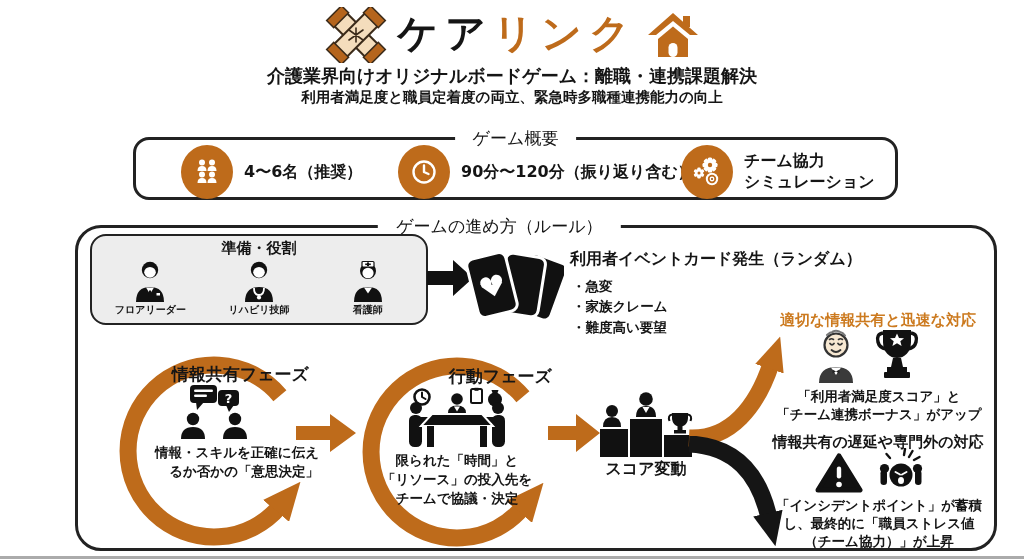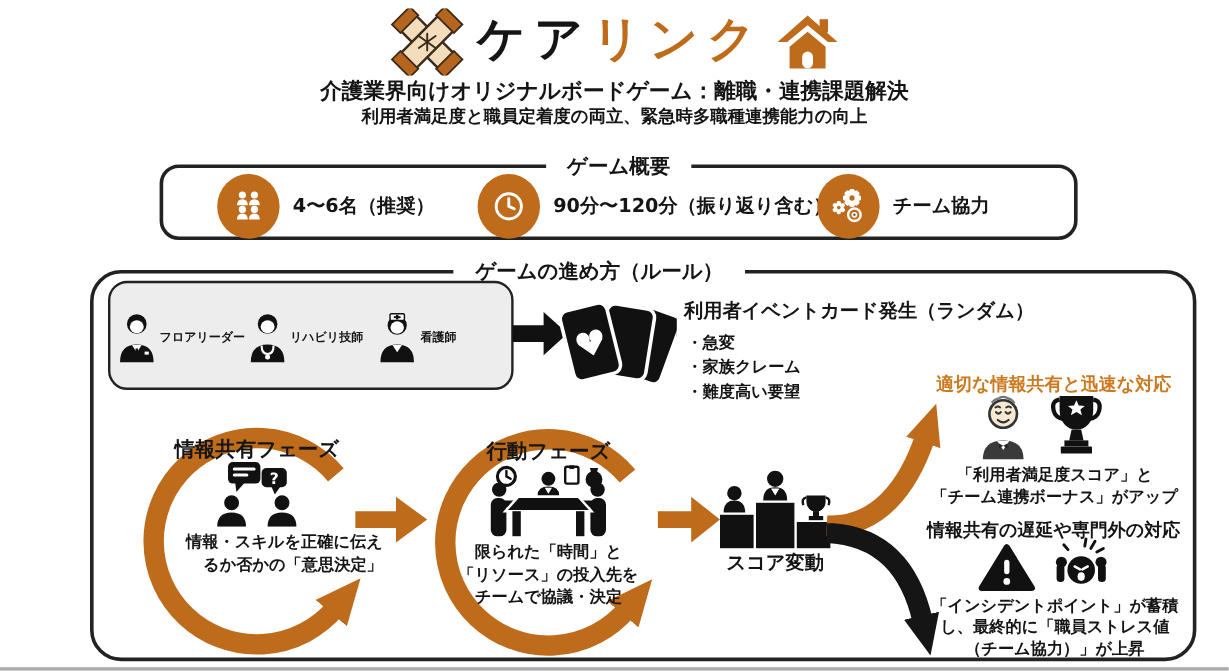--- a/index.html
+++ b/index.html
@@ -14,42 +14,42 @@
   
   .title-row{top:4px; left:0; width:100%; height:62px; display:flex; justify-content:center; align-items:center; gap:10px;}
   .game-title{font-size:40px; font-weight:bold; letter-spacing:7px; line-height:1;}
   .t-black{color:var(--ink);font-family:Liberation Mono, monospace;}
   .t-orange{color:var(--accent);}
   .subtitle{top:64px; left:0; width:100%; font-size:18px; font-weight:bold;}
   .tagline{top:88px; left:0; width:100%; font-size:14.5px; font-weight:bold;}
 
   
   .lg-box{border:3px solid #222;}
-  .legend{position:absolute; top:-13px; background:#fff; padding:0 18px; font-size:17px; font-weight:bold; white-space:nowrap;}
+  .legend{position:absolute; top:-13px; background:#fff; padding:0 18px; font-size:17px; font-weight:normal; white-space:nowrap;}
   .legend.c{left:50%; transform:translateX(-50%);}
   .legend.c46{left:46%; transform:translateX(-50%);}
 
   .overview-box{left:133px; top:137px; width:765px; height:63px; border-radius:16px;}
   .ov-item{position:absolute; display:flex; align-items:center; gap:11px;}
   .ov-icon{width:52px; height:54px; border-radius:50%; background:var(--accent); display:flex; align-items:center; justify-content:center; flex:0 0 auto;}
   .ov-label{font-size:16px; font-weight:bold; white-space:nowrap;}
   .ov-label2{font-size:16px; font-weight:bold; line-height:1.3; white-space:nowrap;}
 
   .rules-box{left:75px; top:225px; width:922px; height:326px; border-radius:26px;}
 
   .prep-box{left:90px; top:234px; width:338px; height:91px; background:#ededed; border:2.5px solid #222; border-radius:16px;}
   .prep-title{top:3px; left:0; width:100%; font-size:15px; font-weight:bold;}
   .roles{top:24px; left:4px; right:4px; display:flex; justify-content:space-between; position:absolute;}
-  .role{flex:1 1 0; display:flex; flex-direction:row; align-items:center; gap:1px;}
+  .role{flex:1 1 0; display:flex; flex-direction:column; align-items:center; gap:1px;}
   .role-label{font-size:10px; font-weight:bold; white-space:nowrap;}
 
   .event-title{left:570px; top:249px; font-size:16px; font-weight:bold; white-space:nowrap;}
   .event-bullets{left:572px; top:276px; font-size:13.5px; font-weight:bold; line-height:1.5;}
 
-  .phase-title{font-size:17px; font-weight:bold;}
+  .phase-title{font-size:17px; font-weight:bold;text-align:right;}
   .phase-caption{font-size:13.5px; font-weight:bold; line-height:1.4;}
 
   .score-label{left:584px; top:459px; width:124px; font-size:16px; font-weight:bold;}
 
   .out-title{font-size:15px; font-weight:bold;}
   .out-caption{font-size:13.5px; font-weight:bold; line-height:1.35;}
 
   .bottom-strip{left:0; bottom:0; width:100%; height:3px; background:#ababab;}
 </style>
 </head>
@@ -130,29 +130,31 @@
           <circle class="fa" cx="19" cy="9" r="2.2"></circle>
           <circle class="fa" cx="8" cy="17" r="1.5"></circle>
           <circle cx="21" cy="23" r="6.2" fill="#fff"></circle>
           <circle class="fa" cx="21" cy="23" r="4.2"></circle>
           <circle cx="21" cy="23" r="2.4" fill="#fff"></circle>
           <circle cx="21" cy="23" r="1" fill="#8a4a12"></circle>
         </svg>
       </span>
       <span class="ov-label2">
         <span style="display:block">チーム協力</span>
+        <span style="display:block">シミュレーション</span>
       </span>
     </div>
   </div>
 
   <div class="abs lg-box rules-box">
     <div class="legend c46">ゲームの進め方（ルール）</div>
   </div>
 
   <div class="abs prep-box">
+    <div class="abs prep-title ctr">準備・役割</div>
     <div class="roles">
       <div class="role">
         <svg width="36" height="42" viewBox="0 0 36 42">
           <circle cx="18" cy="10" r="8.2" fill="#111"></circle>
           <ellipse cx="18" cy="12.3" rx="5.8" ry="5.4" fill="#fff"></ellipse>
           <path d="M4,42 Q4,27 18,27 Q32,27 32,42 Z" fill="#111"></path>
           <polygon points="14,27.5 22,27.5 18,34" fill="#fff"></polygon>
           <polygon points="17,30.5 19,30.5 19.6,37 16.4,37" fill="#111"></polygon>
           <rect x="24.5" y="33" width="3.5" height="2.5" fill="#fff"></rect>
         </svg>

